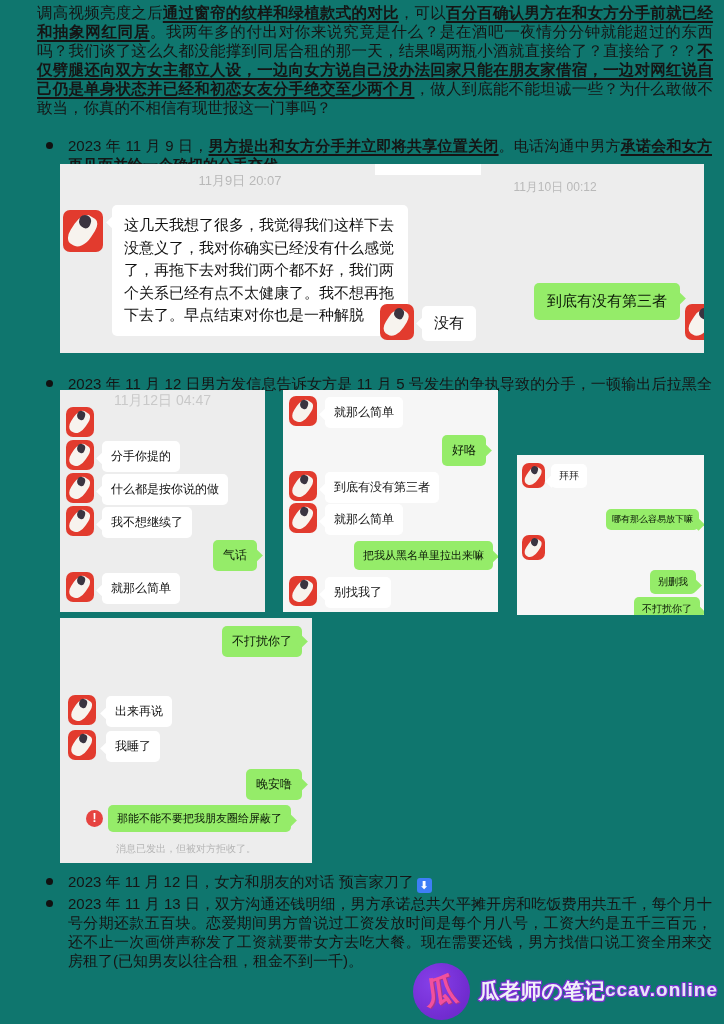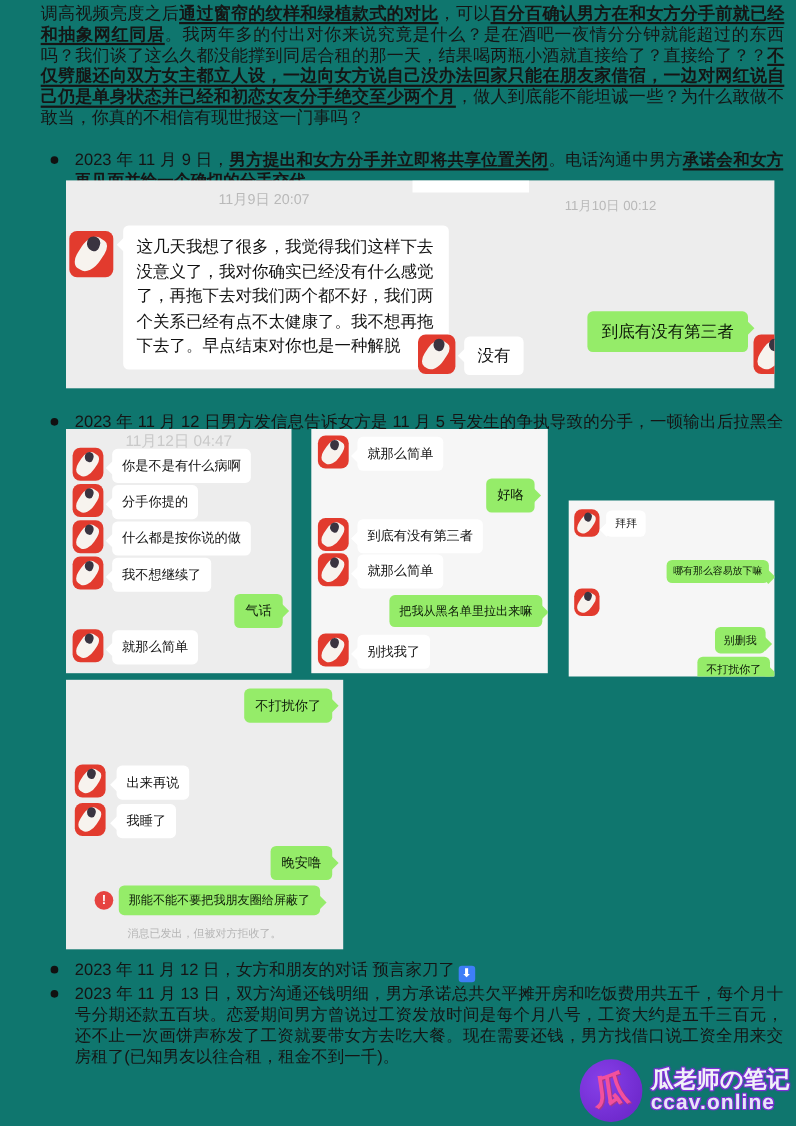--- a/index.html
+++ b/index.html
@@ -31,21 +31,21 @@
 
   .err{position:absolute;width:17px;height:17px;border-radius:50%;background:#e64340;color:#fff;font-weight:bold;font-size:12px;line-height:17px;text-align:center;}
   .status{position:absolute;width:100%;text-align:center;color:#b5b5b5;}
 
   .emoji-down{display:inline-block;width:15px;height:15px;border-radius:3px;background:#3e7ef7;color:#fff;font-size:11px;line-height:15px;text-align:center;vertical-align:-2px;margin-left:3px;font-weight:bold;}
 
   
   .wm{position:absolute;right:6px;bottom:4px;display:flex;align-items:center;gap:8px;opacity:0.95;}
   .wm-logo{width:57px;height:57px;border-radius:50%;background:radial-gradient(circle at 35% 35%,#8d3df0,#6d1fc9);display:flex;align-items:center;justify-content:center;}
   .wm-logo span{color:#ff4fa0;font-size:33px;font-weight:bold;transform:rotate(-8deg);text-shadow:1px 1px 0 #b0338a;}
-  .wm-text{display:flex;flex-direction:column;line-height:1.05;}
+  .wm-text{display:flex;flex-direction:row;line-height:1.05;}
   .wm-title{font-size:21px;font-weight:bold;color:#fbf8ff;text-shadow:0 0 2px #8a2be2,0 0 3px #8a2be2,1px 1px 0 #7b2fd2,-1px -1px 0 #7b2fd2,1px -1px 0 #7b2fd2,-1px 1px 0 #7b2fd2;}
   .wm-url{font-size:19px;font-weight:bold;letter-spacing:1px;color:#f3ecff;text-shadow:0 0 2px #8a2be2,1px 1px 0 #7b2fd2,-1px -1px 0 #7b2fd2,1px -1px 0 #7b2fd2,-1px 1px 0 #7b2fd2;}
 </style>
 </head>
 <body>
 
 <div id="page">
 
   <div class="intro"><span>调高视频亮度之后</span><span class="useg">通过窗帘的纹样和绿植款式的对比</span><span>，可以</span><span class="useg">百分百确认男方在和女方分手前就已经和抽象网红同居</span><span>。我两年多的付出对你来说究竟是什么？是在酒吧一夜情分分钟就能超过的东西吗？我们谈了这么久都没能撑到同居合租的那一天，结果喝两瓶小酒就直接给了？直接给了？？</span><span class="useg">不仅劈腿还向双方女主都立人设，一边向女方说自己没办法回家只能在朋友家借宿，一边对网红说自己仍是单身状态并已经和初恋女友分手绝交至少两个月</span><span>，做人到底能不能坦诚一些？为什么敢做不敢当，你真的不相信有现世报这一门事吗？</span></div>
 
@@ -70,21 +70,20 @@
   </div>
 
   <div class="bullet" style="left:44px;top:359px;width:668px;">
     <span class="dot"></span>
     <span class="btxt"><span>2023 年 11 月 12 日男方发信息告诉女方是 11 月 5 号发生的争执导致的分手，一顿输出后拉黑全平台联系方式。</span></span>
   </div>
 
   <div class="panel" style="left:60px;top:390px;width:205px;height:222px;">
     <div class="ts" style="left:0;top:2px;width:100%;font-size:14px;color:#c9c9c9;">11月12日 04:47</div>
     <div class="av" style="left:6px;top:17px;width:28px;height:30px;"></div>
-    <div class="bubble bw tail-l" style="left:42px;top:18px;font-size:12px;padding:7px 9px;">你是不是有什么病啊</div>
     <div class="av" style="left:6px;top:50px;width:28px;height:30px;"></div>
     <div class="bubble bw tail-l" style="left:42px;top:51px;font-size:12px;padding:7px 9px;">分手你提的</div>
     <div class="av" style="left:6px;top:83px;width:28px;height:30px;"></div>
     <div class="bubble bw tail-l" style="left:42px;top:84px;font-size:12px;padding:7px 9px;">什么都是按你说的做</div>
     <div class="av" style="left:6px;top:116px;width:28px;height:30px;"></div>
     <div class="bubble bw tail-l" style="left:42px;top:117px;font-size:12px;padding:7px 9px;">我不想继续了</div>
     <div class="bubble bg tail-r" style="right:8px;top:150px;font-size:12px;padding:7px 10px;">气话</div>
     <div class="av" style="left:6px;top:182px;width:28px;height:30px;"></div>
     <div class="bubble bw tail-l" style="left:42px;top:183px;font-size:12px;padding:7px 9px;">就那么简单</div>
   </div>

